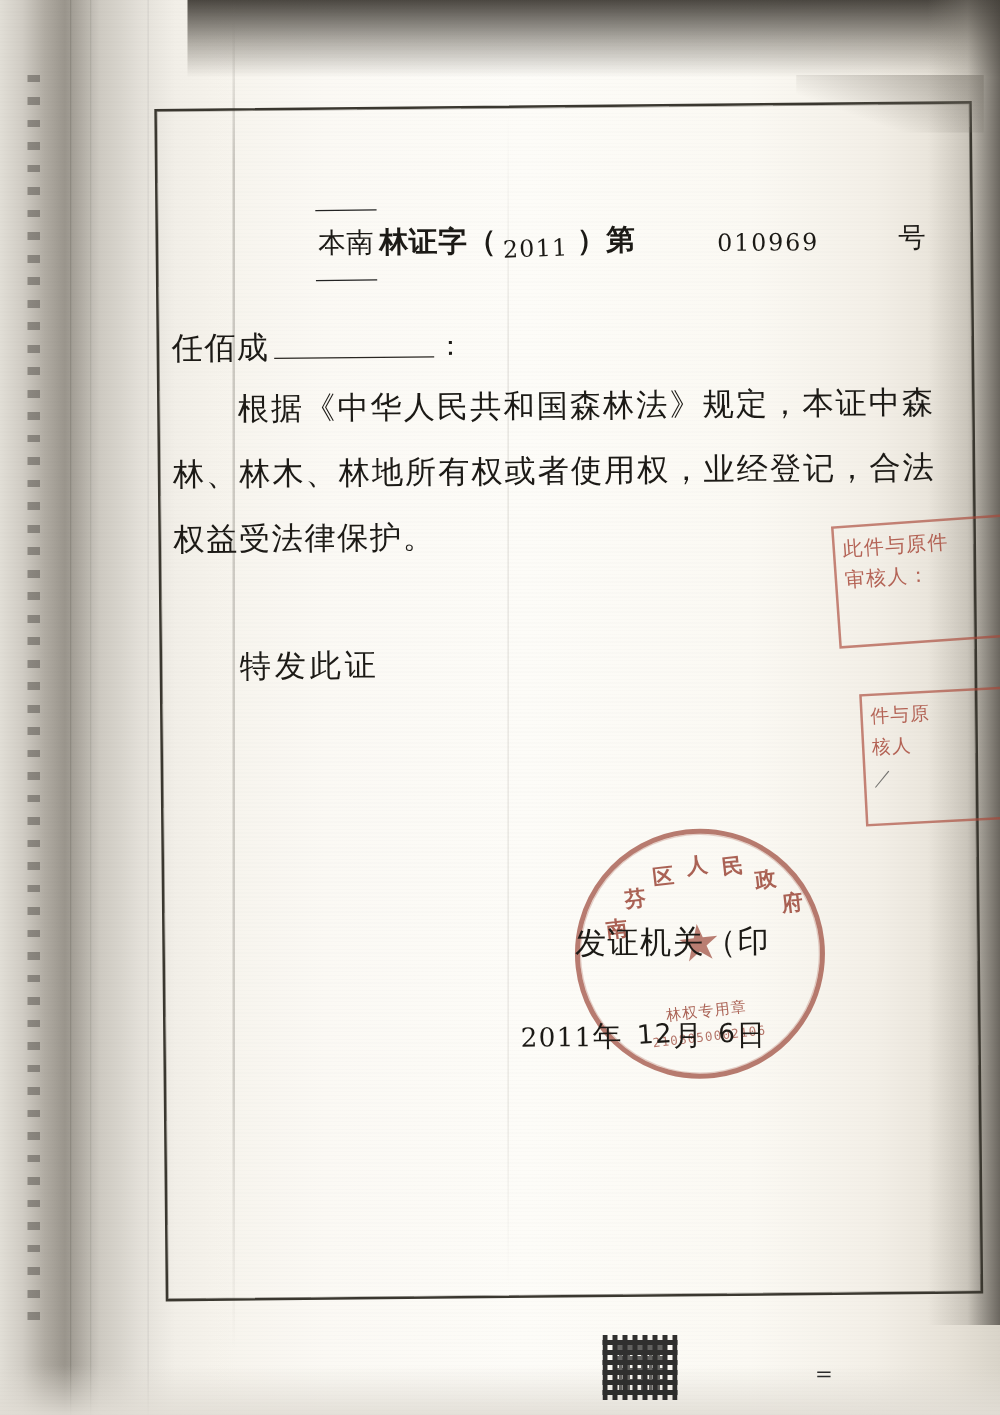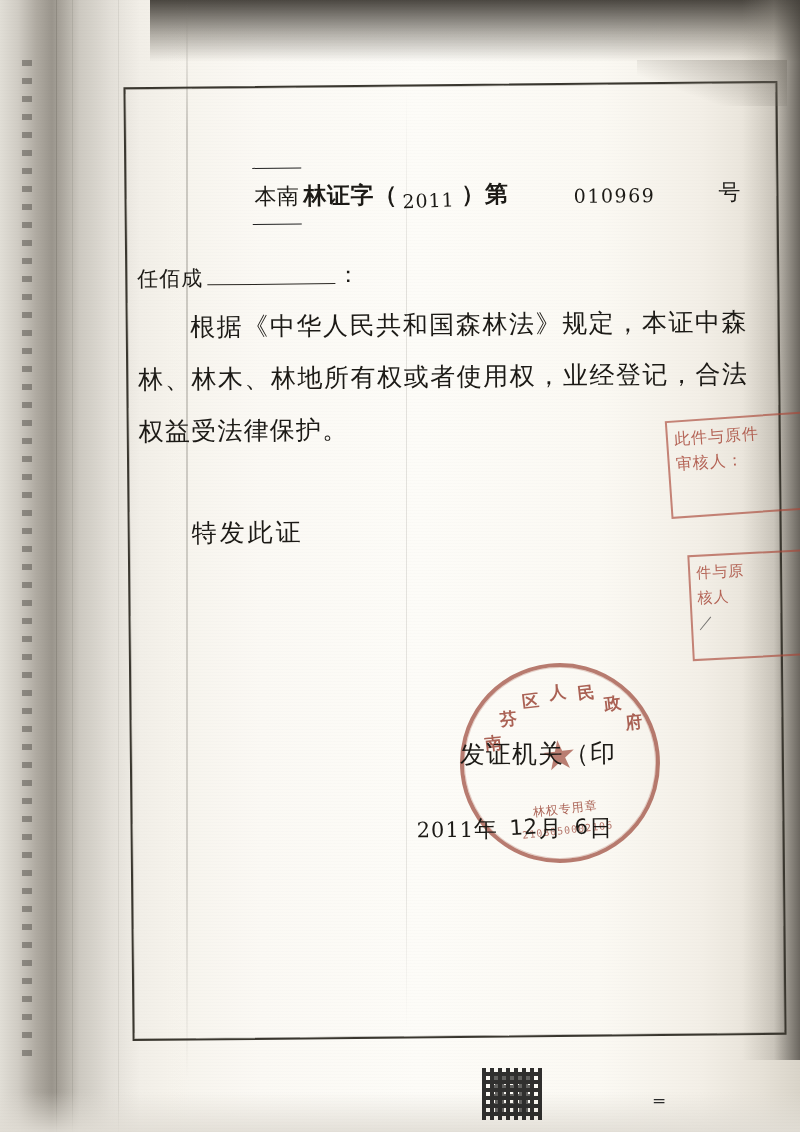--- a/index.html
+++ b/index.html
@@ -155,20 +155,21 @@
     font-size: 23px;
     letter-spacing: 0.5px;
     white-space: nowrap;
   }
   .title-row .prefix {
     font-size: 22px;
     border-top: 1.6px solid #222;
     border-bottom: 1.6px solid #222;
     padding: 15px 2px;
     line-height: 1.15;
+    font-family: Liberation Mono, monospace;
   }
   .title-row .seg {
     margin-left: 2px;
     font-weight: bold;
   }
   .yearbox {
     display: inline-block;
     min-width: 62px;
     text-align: center;
     font-family: "DejaVu Serif", serif;
@@ -193,21 +194,21 @@
 
   .holder-row {
     position: absolute;
     left: 12px;
     top: 175px;
     display: flex;
     align-items: flex-end;
     white-space: nowrap;
   }
   .holder-name {
-    font-size: 21px;
+    font-size: 25px;
     letter-spacing: 1px;
     padding-bottom: 1px;
     text-align: center;
   }
   .holder-rule {
     width: 128px;
     height: 0;
     border-bottom: 1.6px solid #2a2722;
     margin: 0 0 8px 4px;
   }

